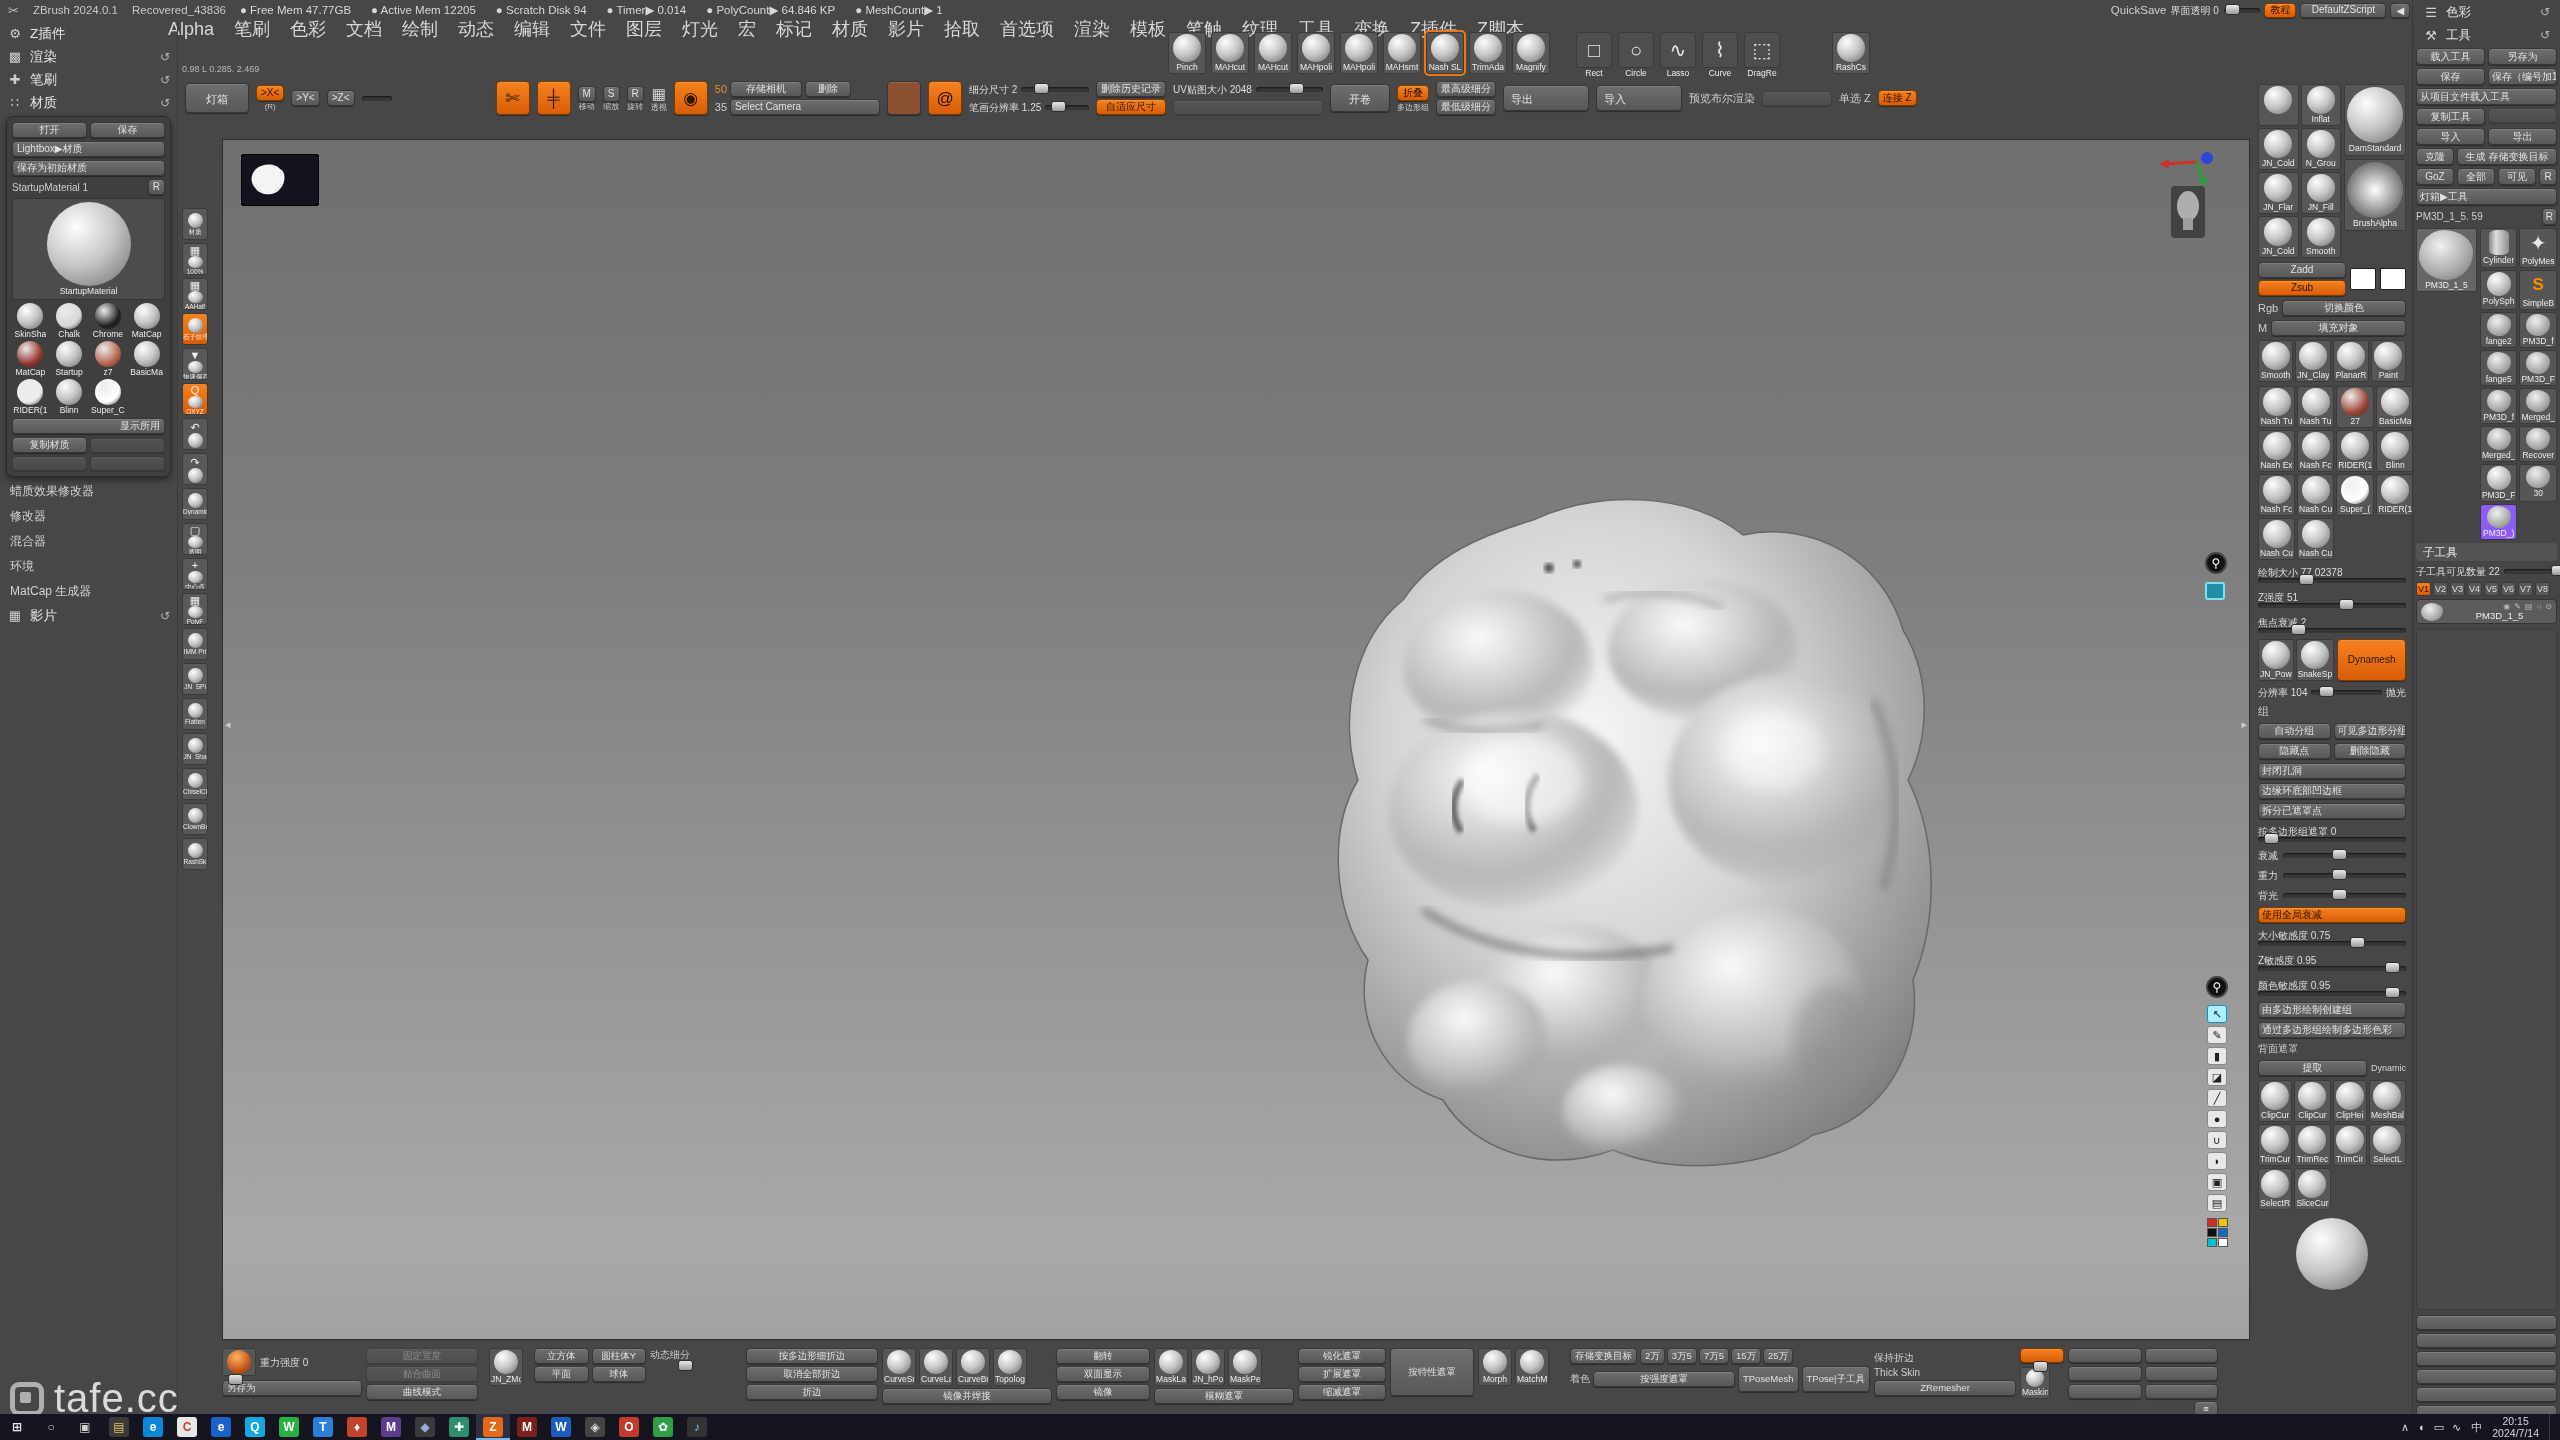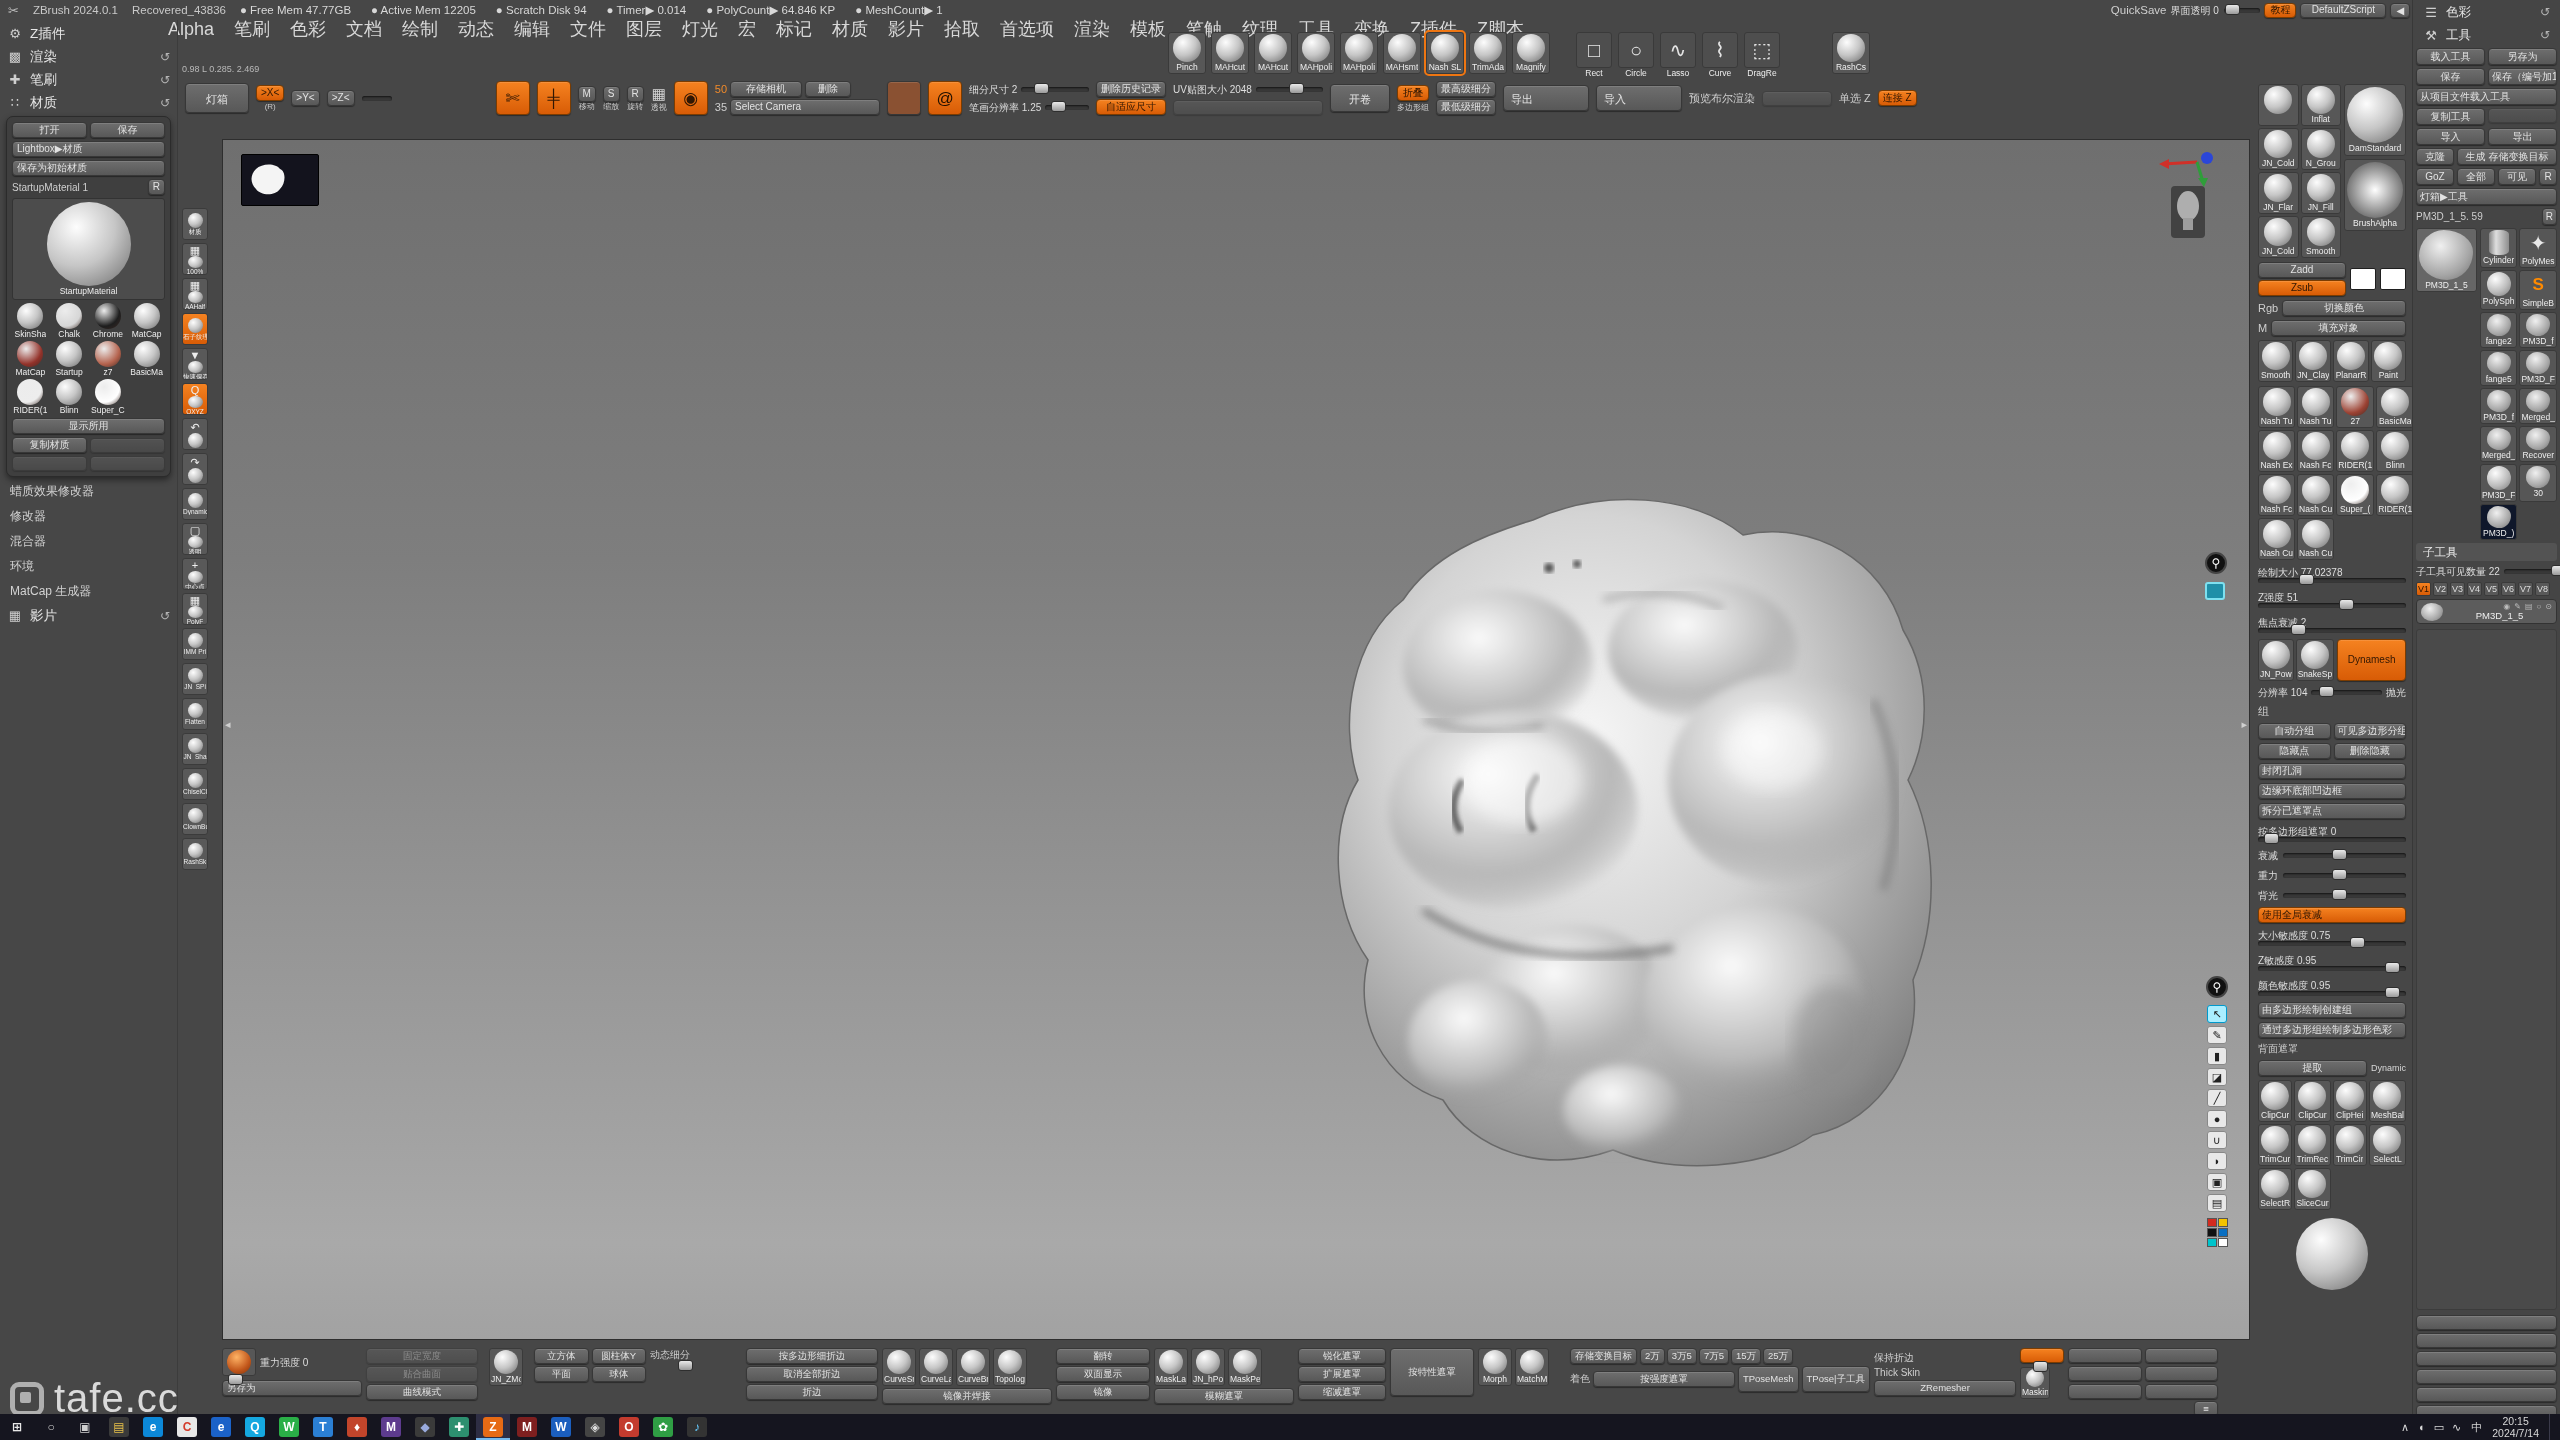--- a/index.html
+++ b/index.html
@@ -70,21 +70,21 @@
 #rightshelf .g4{display:grid;grid-template-columns:repeat(4,1fr);gap:2px}
 #rightshelf .thumb{width:100%}
 #rightshelf .prev{width:62px;background:#575757;border:1px solid #3a3a3a;border-radius:3px;display:flex;flex-direction:column;align-items:center;padding:2px}
 #rightshelf .btn{font-size:10px;padding:1px 3px}
 
 #toolpal{left:2412px;top:0;width:148px;height:1440px;background:#454545;border-left:1px solid #383838;padding:2px 3px;gap:3px}
 #toolpal .btn{font-size:10px;padding:1px 3px;line-height:13px}
 #toolpal .r2{display:flex;gap:3px}
 #toolpal .r2 .btn{flex:1}
 .tool{width:32px;display:flex;flex-direction:column;align-items:center;background:#565656;border:1px solid #3a3a3a;border-radius:3px;padding:1px}
-.tool.on{background:#0f172a}
+.tool.on{background:#8b5cf6}
 .tico{width:26px;height:26px;display:flex;align-items:center;justify-content:center}
 .k-blob{background:radial-gradient(circle at 40% 32%,#f0f0f0,#a6a6a6 62%,#6d6d6d);border-radius:46% 54% 48% 52%/52% 44% 56% 48%;width:24px;height:22px}
 .k-ball{background:radial-gradient(circle at 35% 30%,#fdfdfd,#bdbdbd 55%,#7a7a7a);border-radius:50%;width:24px;height:24px}
 .k-cyl{background:linear-gradient(90deg,#858585,#dedede 35%,#8d8d8d);border-radius:42%/16%;width:20px;height:25px}
 .k-star span{font-size:20px;color:#e9e9e9}
 .k-s span{font-size:17px;font-weight:bold;color:#ff8a00}
 .vtab{width:15px;height:14px;font-size:9px;display:flex;align-items:center;justify-content:center;background:#585858;border:1px solid #3a3a3a;border-radius:2px;color:#ddd}
 .vtab.on{background:linear-gradient(#f58220,#d85c06);color:#2e1502}
 #stitem{background:#5c5c5c;border:1px solid #333;border-radius:4px;padding:2px 4px}
 #tpspacer{flex:1;background:#4a4a4a;border:1px solid #3c3c3c;border-radius:3px;margin:2px 0}
@@ -416,21 +416,21 @@
         </span>
         <span class="col" style="align-items:center">
           <span class="ball" style="width:26px;height:26px"></span>
           <span class="tlab">Blinn</span>
         </span>
         <span class="col" style="align-items:center">
           <span class="ball" style="width: 26px; height: 26px; background: radial-gradient(circle at 35% 30%, rgba(255, 255, 255, 0.9), rgb(255, 255, 255) 62%, rgb(60, 42, 36));"></span>
           <span class="tlab">Super_C</span>
         </span>
       </div>
-    <span class="btn sm" style="text-align:center">显示所用</span>
+    <span class="btn sm" style="text-align:right">显示所用</span>
     <div class="row" style="gap:3px">
       <span class="btn sm" style="flex:1">复制材质</span>
       <span class="btn sm dis blank" style="flex:1"></span>
     </div>
     <div class="row" style="gap:3px">
       <span class="btn sm dis blank" style="flex:1"></span>
       <span class="btn sm dis blank" style="flex:1"></span>
     </div>
   </div>
   <div class="links">

